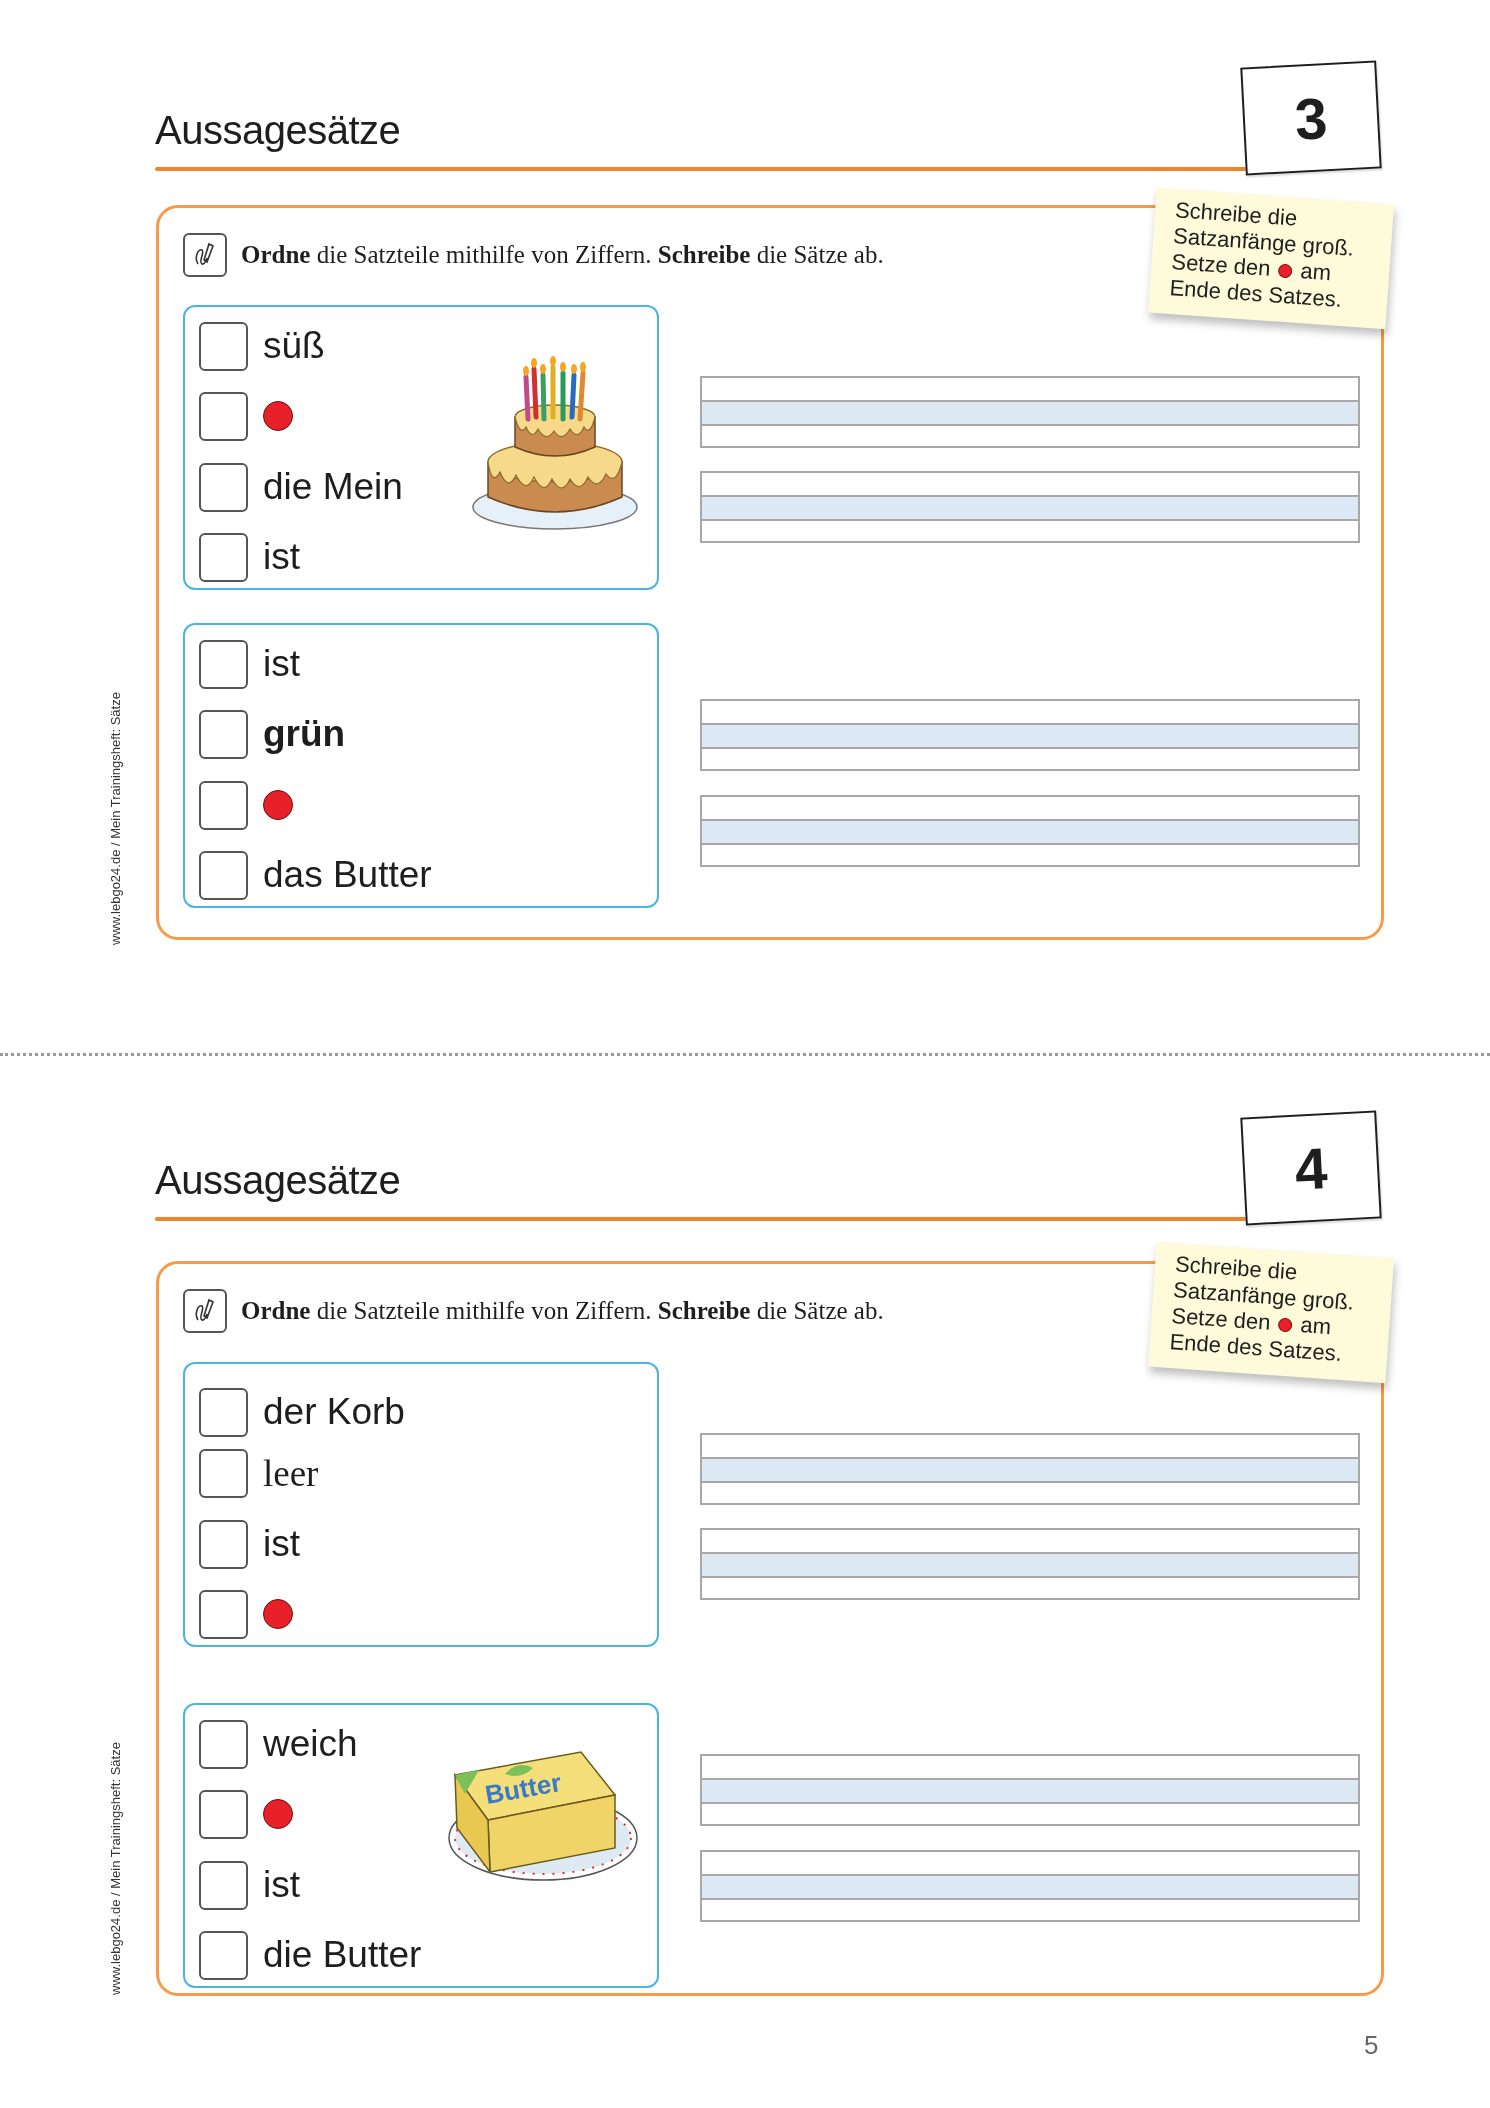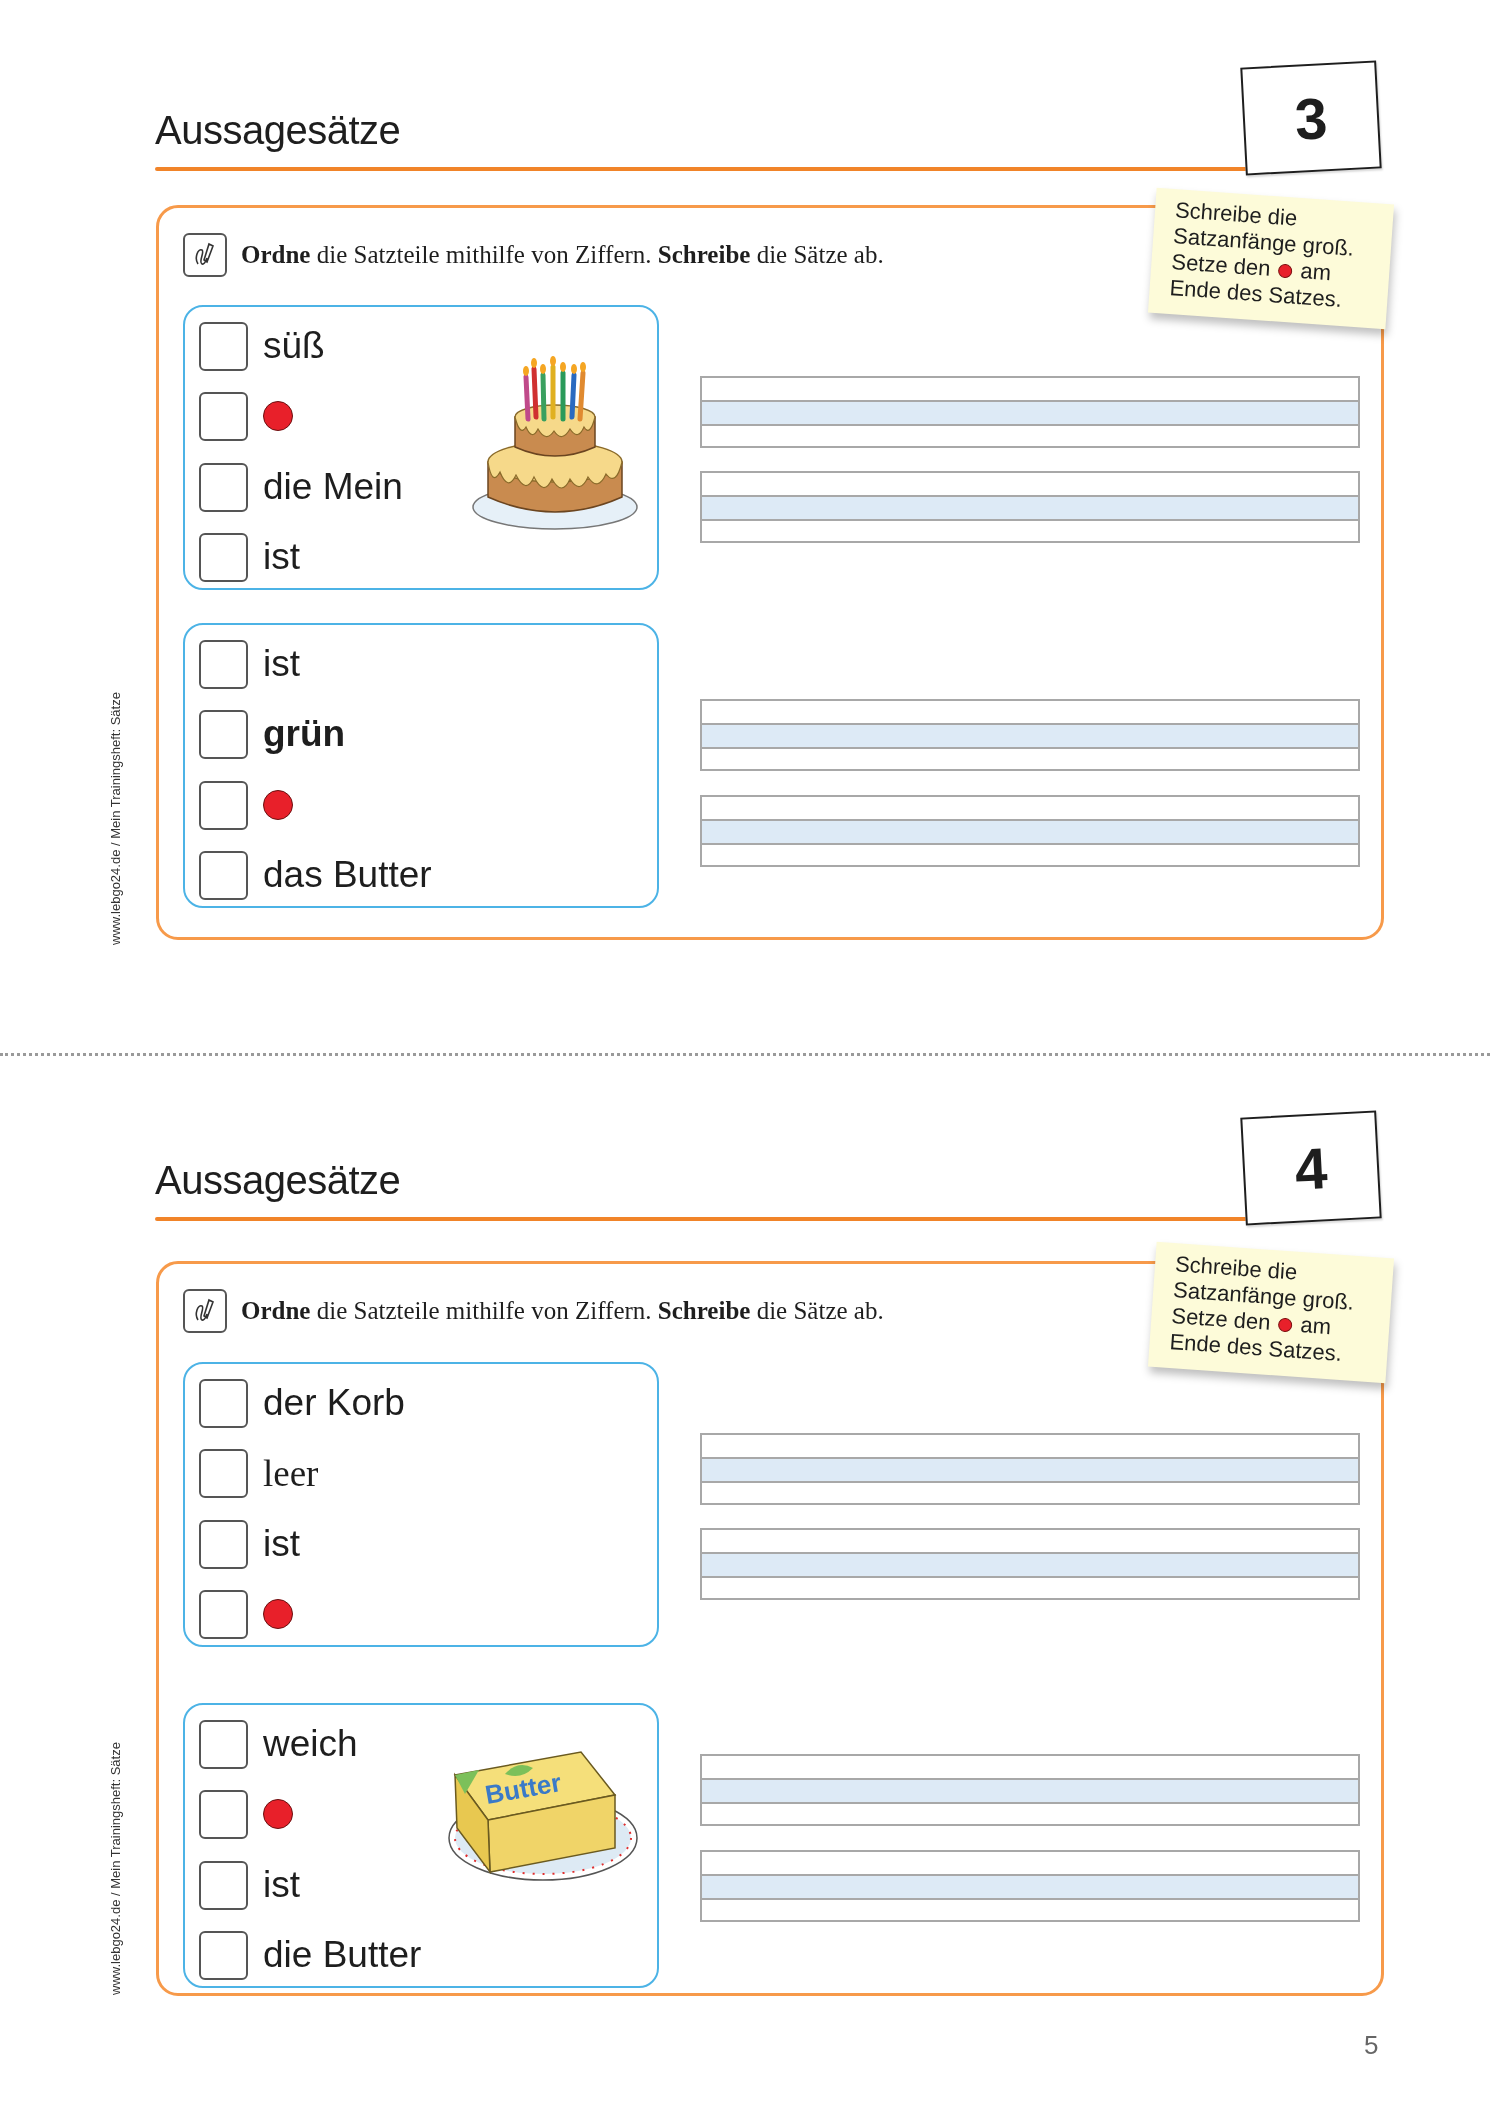--- a/index.html
+++ b/index.html
@@ -17,21 +17,21 @@
 
   .task-box { position: absolute; left: 156px; top: 205px; width: 1228px; height: 735px; border: 3px solid #f79a4a; border-radius: 22px; background: #fff; }
 
   .note { position: absolute; left: 1152px; top: 196px; width: 238px; height: 125px; background: #fdfbd9; transform: rotate(4deg); box-shadow: 2px 6px 8px rgba(0,0,0,0.25); padding: 8px 10px 0 20px; font-size: 22px; line-height: 26px; color: #1e1e1e; }
   .note .dot { display: inline-block; width: 14px; height: 14px; border-radius: 50%; background: #e8202a; border: 1px solid #7a1010; vertical-align: middle; margin: 0 2px; }
 
   .instr { position: absolute; left: 183px; top: 232px; height: 46px; display: flex; align-items: center; font-size: 25px; color: #1e1e1e; font-family: Liberation Serif, serif; }
   .instr .pen-icon { width: 44px; height: 44px; border: 2px solid #555; border-radius: 6px; margin-right: 14px; display: flex; align-items: center; justify-content: center; }
   .instr b { font-weight: bold; }
 
-  .word-box { position: absolute; left: 183px; width: 476px; border: 2.5px solid #4cb3e6; border-radius: 20px; background: #fff; }
+  .word-box { position: absolute; left: 183px; width: 476px; border: 2.5px solid #4cb3e6; border-radius: 12px; background: #fff; }
   .word-row { position: absolute; left: 14px; height: 50px; display: flex; align-items: center; }
   .checkbox { width: 49px; height: 49px; border: 2.5px solid #555; border-radius: 6px; background: #fff; cursor: pointer; }
   .word { margin-left: 15px; font-size: 37px; color: #1e1e1e; }
   .red-dot { margin-left: 15px; width: 30px; height: 30px; border-radius: 50%; background: #e8202a; border: 1.5px solid #6a1010; }
 
   .lines { position: absolute; left: 700px; width: 660px; height: 72px; border: 2px solid #a8a8a8; background: #fff; }
   .lines .mid { position: absolute; left: 0; right: 0; top: 22px; height: 26px; background: #ddeaf6; border-top: 2px solid #a8a8a8; border-bottom: 2px solid #a8a8a8; }
 
   .side-label { position: absolute; left: 108px; width: 20px; font-size: 13px; color: #333; white-space: nowrap; transform-origin: left top; }
 
@@ -174,21 +174,21 @@
   </div>
 
   <div class="note" style="top:200px;">
     <div>Schreibe die</div>
     <div>Satzanfänge groß.</div>
     <div><span>Setze den</span> <span class="dot"></span> <span>am</span></div>
     <div>Ende des Satzes.</div>
   </div>
 
   <div class="word-box" style="top:312px;height:285px;">
-    <div class="word-row" style="top:14px;">
+    <div class="word-row" style="top:23px;">
       <div class="checkbox"></div>
       <span class="word">der Korb</span>
     </div>
     <div class="word-row" style="top:84px;font-family:Liberation Serif, serif;">
       <div class="checkbox"></div>
       <span class="word">leer</span>
     </div>
     <div class="word-row" style="top:155px;">
       <div class="checkbox"></div>
       <span class="word">ist</span>

